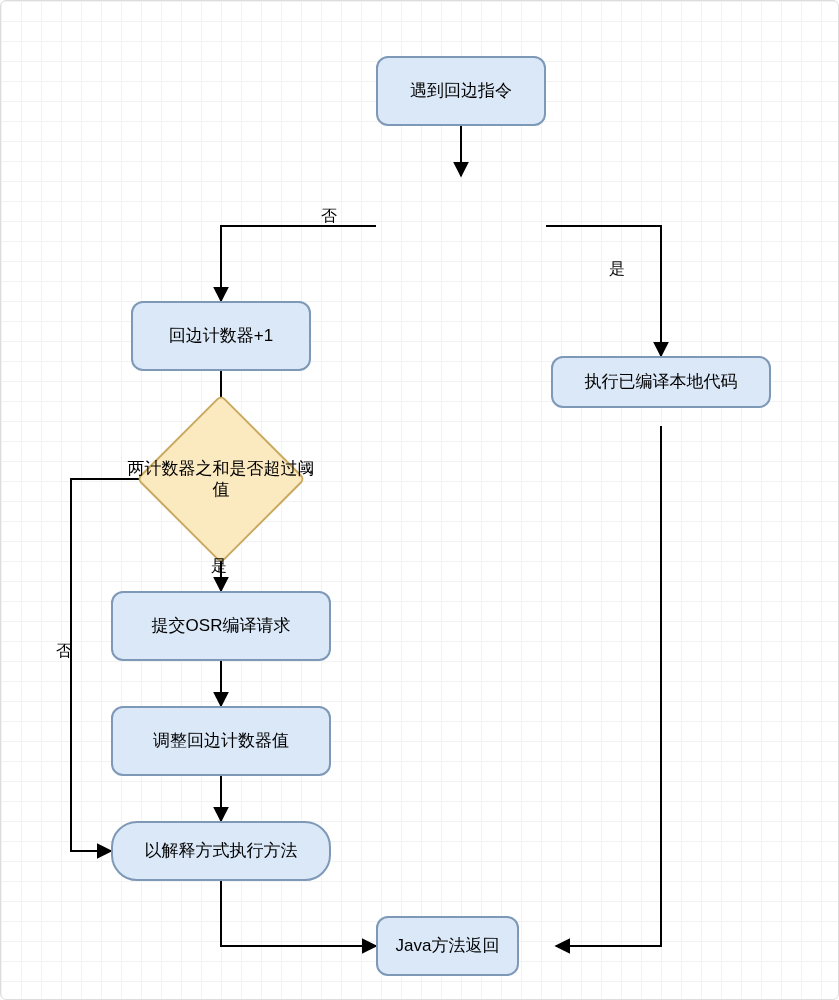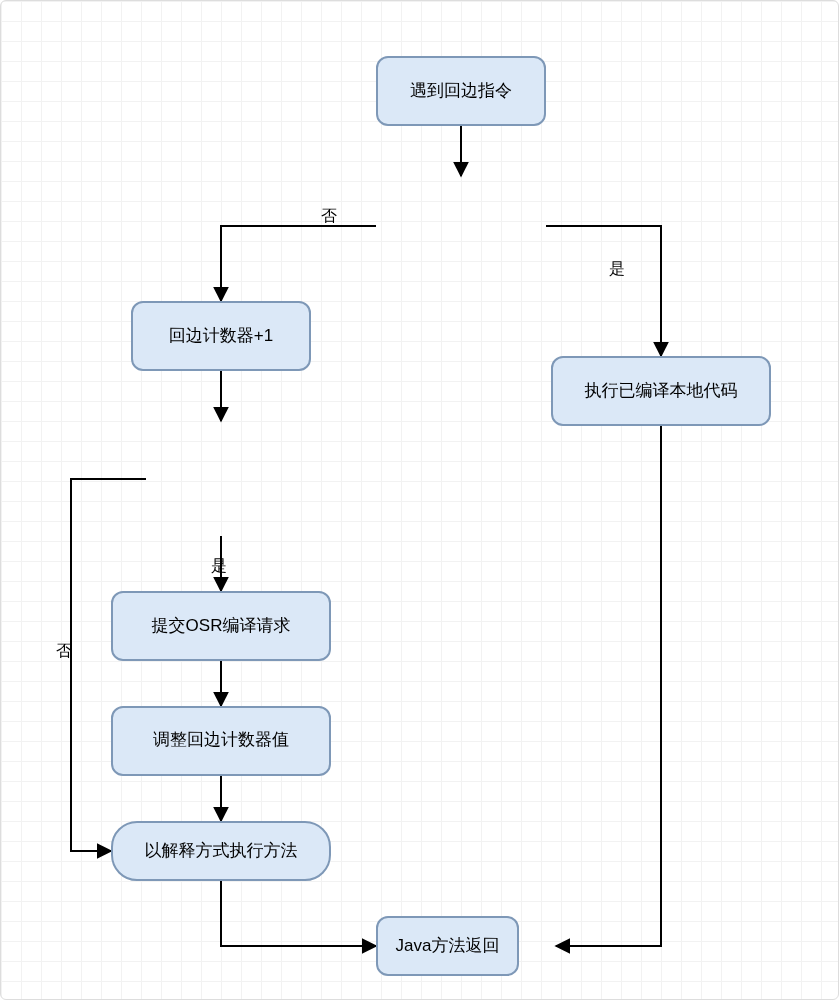--- a/index.html
+++ b/index.html
@@ -118,30 +118,34 @@
 
   <div class="node process" style="left:375px; top:55px; width:170px; height:70px;">
     <span>遇到回边指令</span>
   </div>
 
 
   <div class="node process" style="left:130px; top:300px; width:180px; height:70px;">
     <span>回边计数器+1</span>
   </div>
 
-  <div class="node process" style="left:550px; top:355px; width:220px; height:70px;">
+  <div class="node process" style="left:550px; top:355px; width:220px; height:52px;">
     <span>执行已编译本地代码</span>
   </div>
 
+  <div class="decision-wrap" style="left:160px; top:418px; width:120px; height:120px;">
+    <div class="decision-shape"></div>
+    <div class="decision-text" style="left:-35%; width:170%;">两计数器之和是否超过阈值</div>
+  </div>
 
   <div class="node process" style="left:110px; top:590px; width:220px; height:70px;">
     <span>提交OSR编译请求</span>
   </div>
 
-  <div class="node process" style="left:110px; top:705px; width:220px; height:70px;font-family:Liberation Mono, monospace;">
+  <div class="node process" style="left:110px; top:705px; width:220px; height:70px;">
     <span>调整回边计数器值</span>
   </div>
 
   <div class="node process" style="left:110px; top:820px; width:220px; height:60px;border-radius:26px;">
     <span>以解释方式执行方法</span>
   </div>
 
   <div class="node process" style="left:375px; top:915px; width:143px; height:60px;">
     <span>Java方法返回</span>
   </div>

